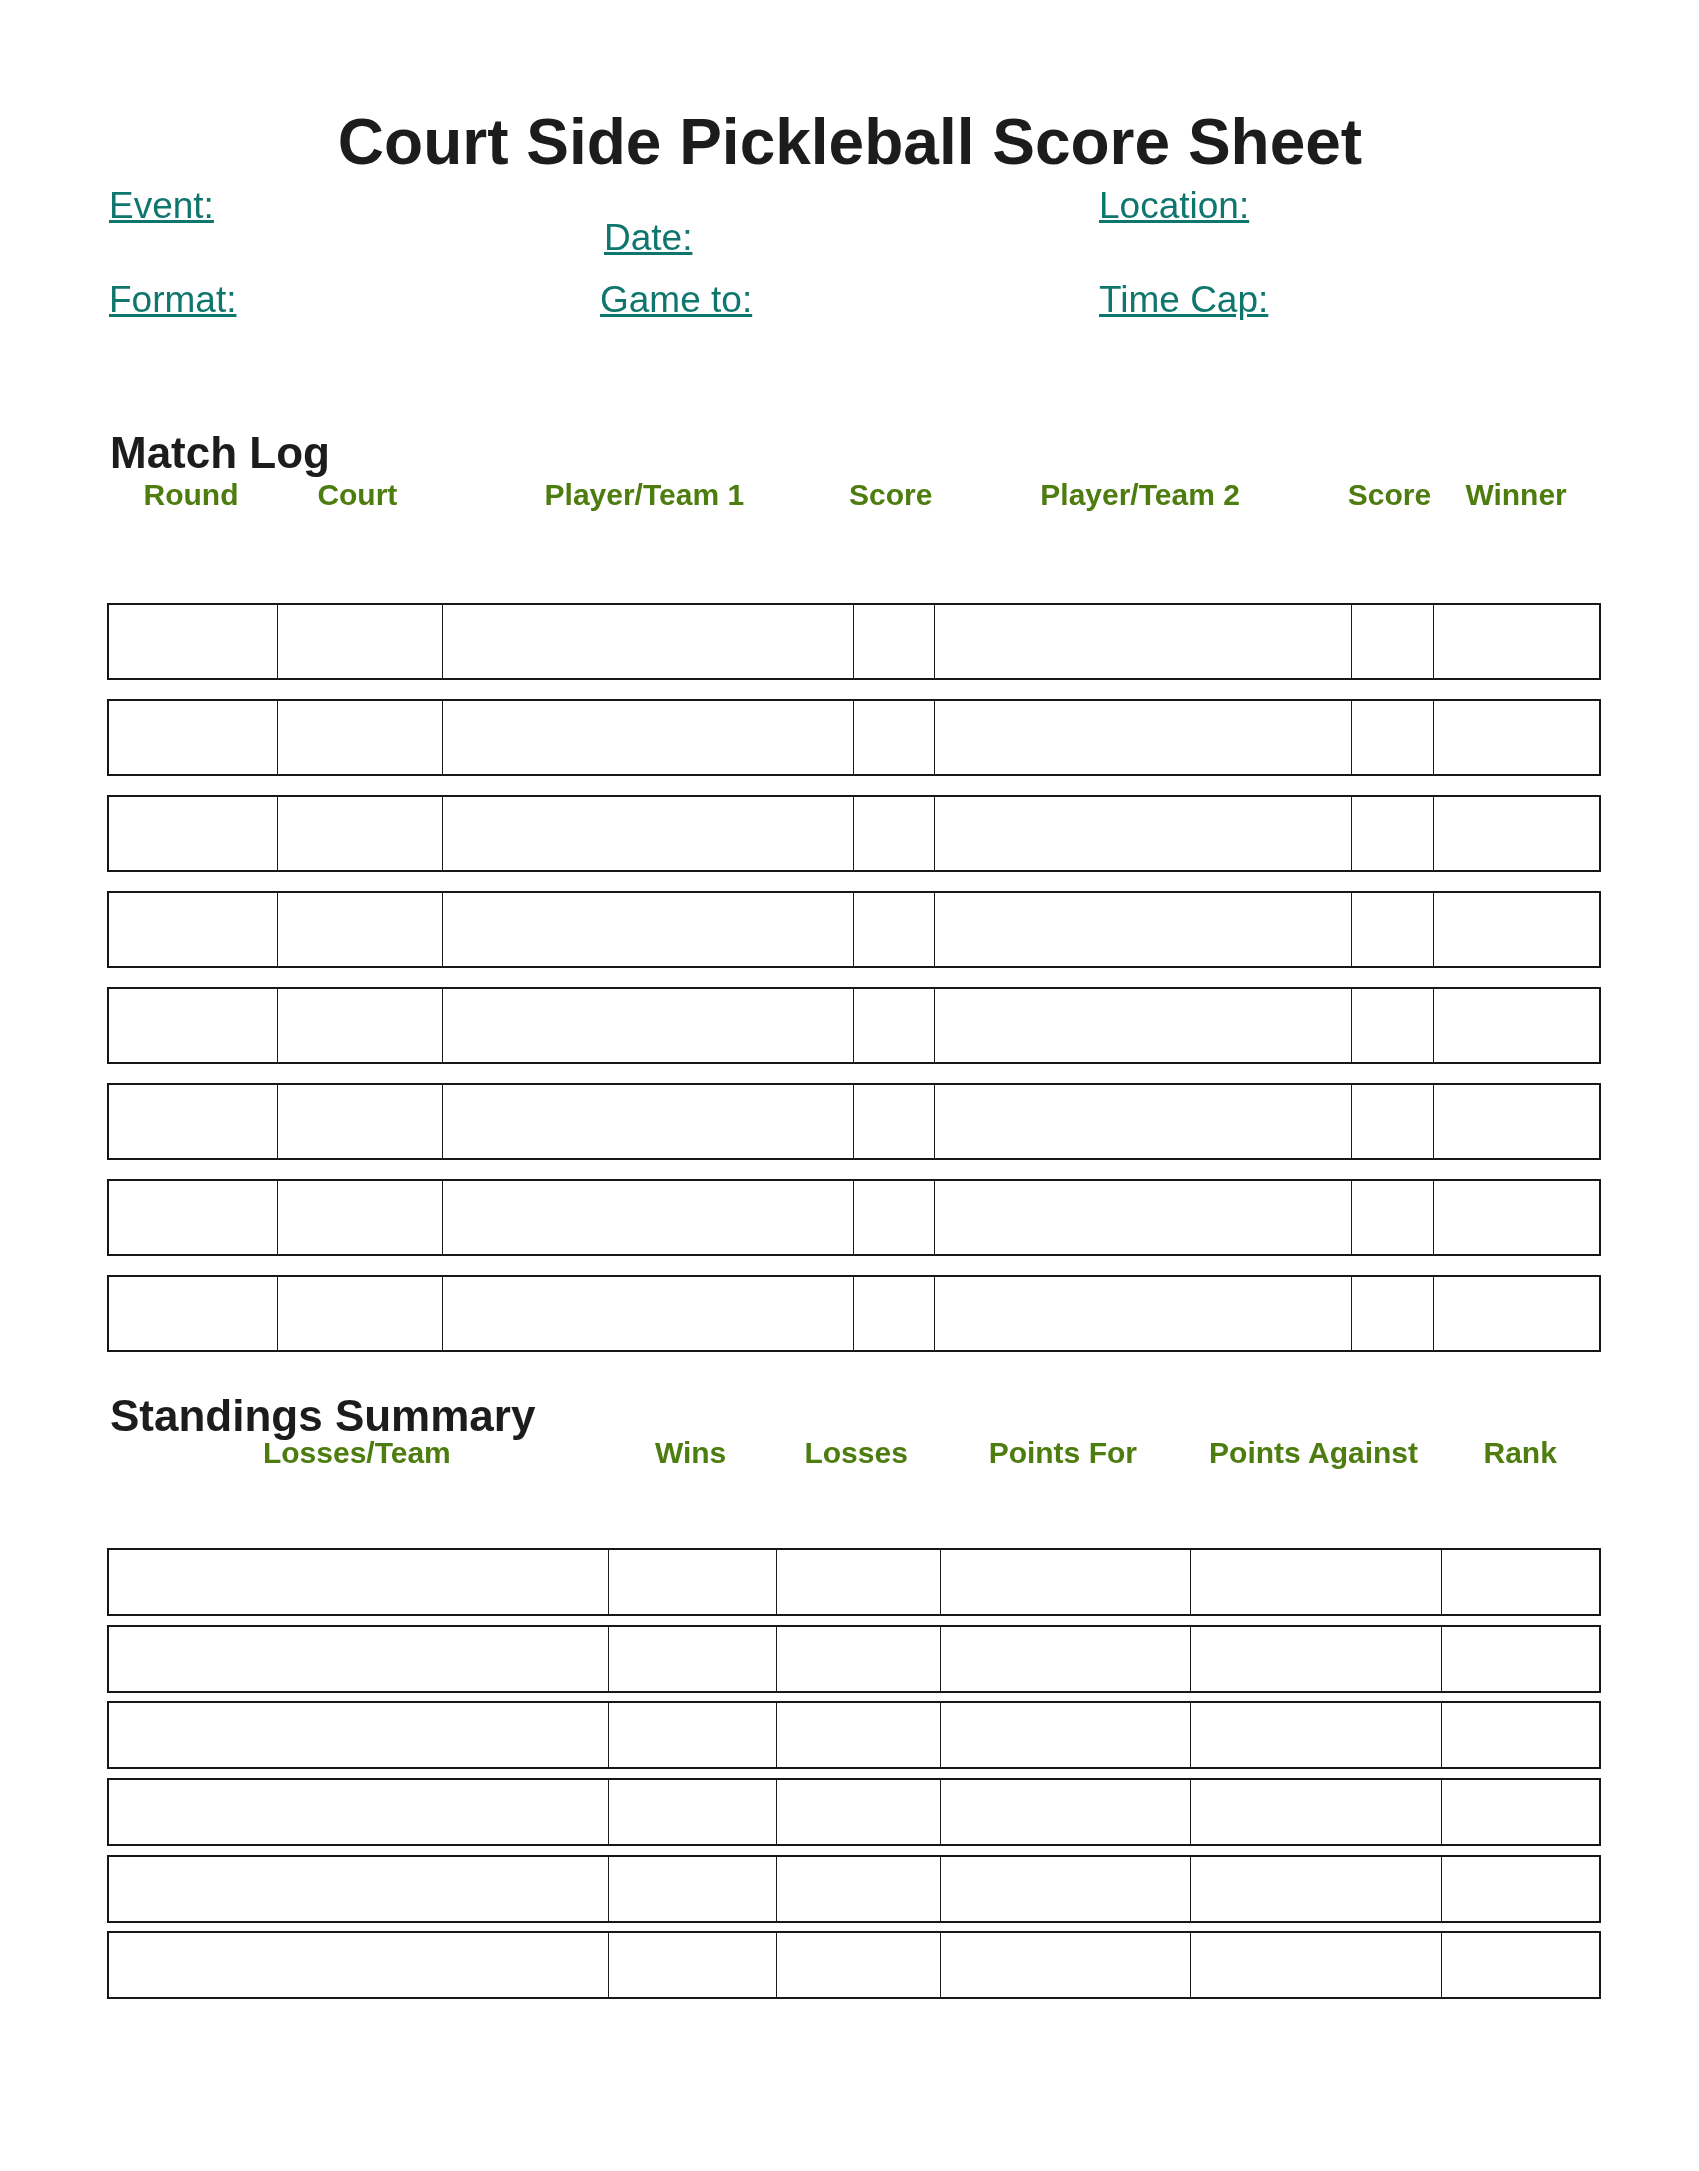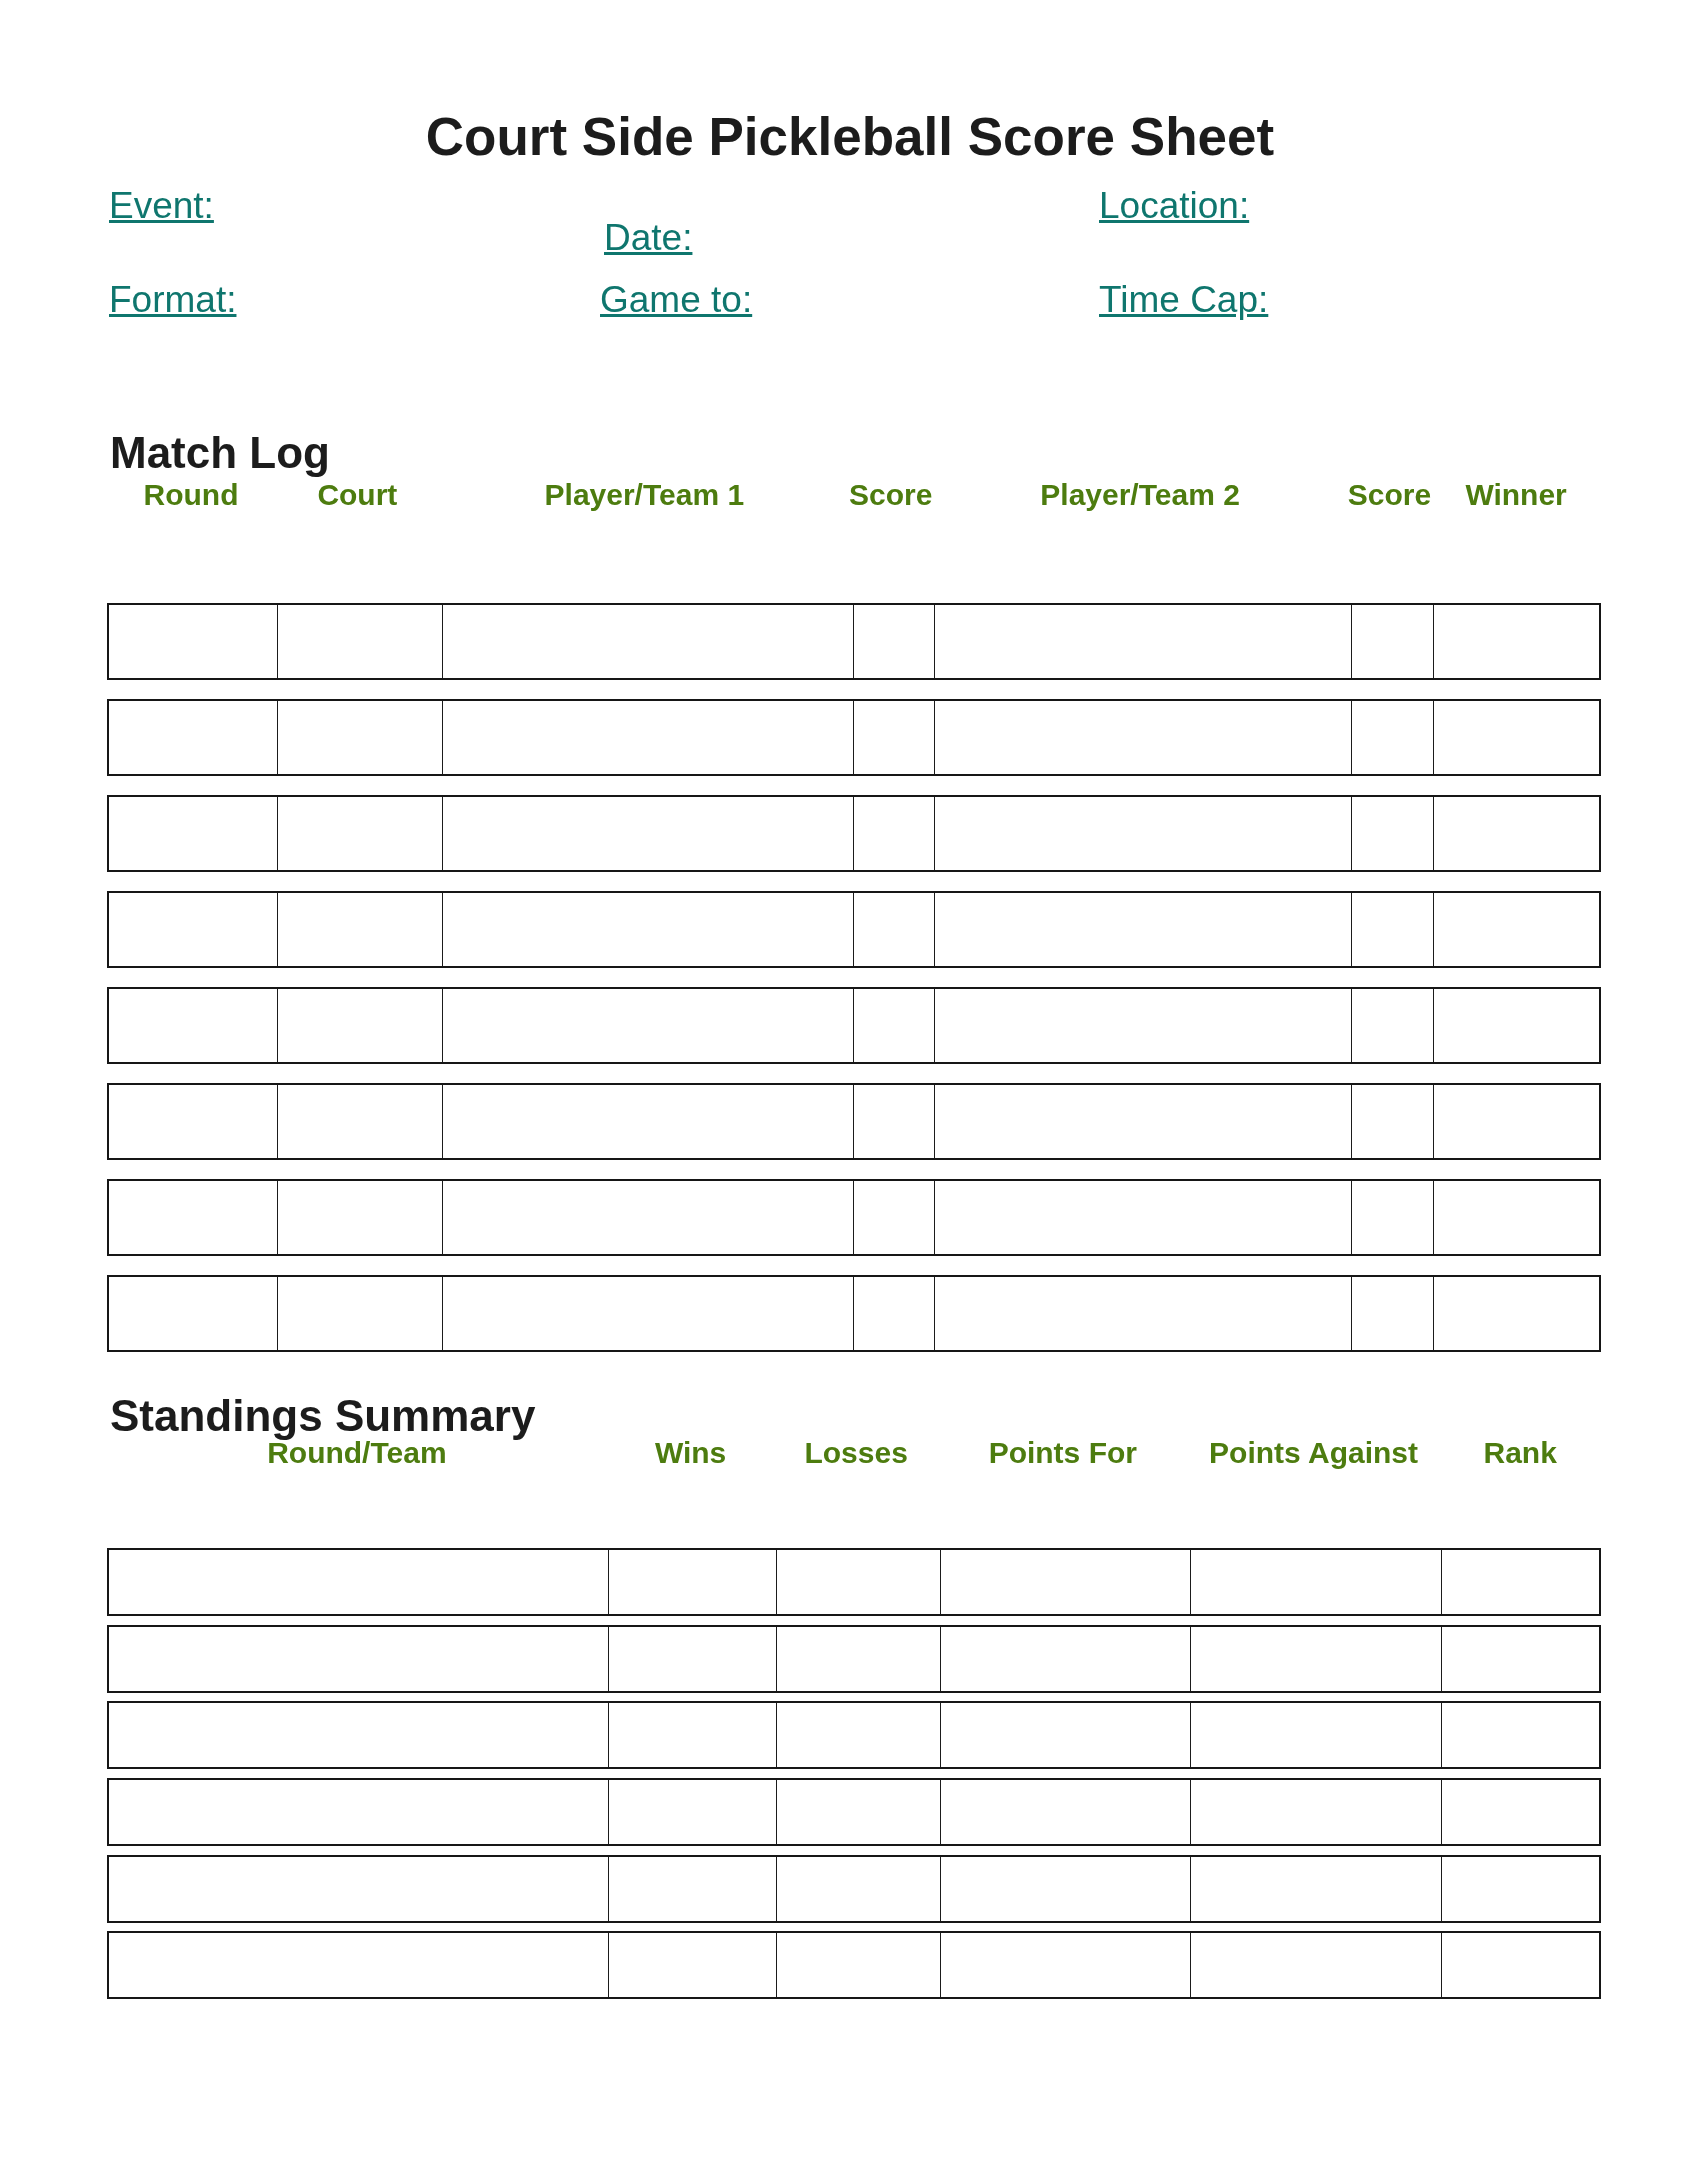--- a/index.html
+++ b/index.html
@@ -19,21 +19,21 @@
     inset: 0;
     background: #ffffff;
   }
   .title {
     position: absolute;
     left: 0;
     right: 0;
     top: 110px;
     margin: 0;
     text-align: center;
-    font-size: 53px;
+    font-size: 64px;
     font-weight: bold;
     line-height: 1;
     color: #1c1c1c;
     letter-spacing: 0;
   }
   .meta-label {
     position: absolute;
     font-size: 37px;
     font-weight: normal;
     line-height: 1;
@@ -207,21 +207,21 @@
         <div class="tcell"></div>
         <div class="tcell"></div>
         <div class="tcell"></div>
         <div class="tcell"></div>
       </div>
     </div>
 
   <h2 class="section-heading" id="st-heading">Standings Summary</h2>
 
   <div class="header-row st" id="st-headers">
-    <span class="hcell">Round/Team</span>
+    <span class="hcell">Losses/Team</span>
     <span class="hcell">Wins</span>
     <span class="hcell">Losses</span>
     <span class="hcell">Points For</span>
     <span class="hcell">Points Against</span>
     <span class="hcell">Rank</span>
   </div>
 
   <div class="table st" id="st-table">
       <div class="trow">
         <div class="tcell"></div>

